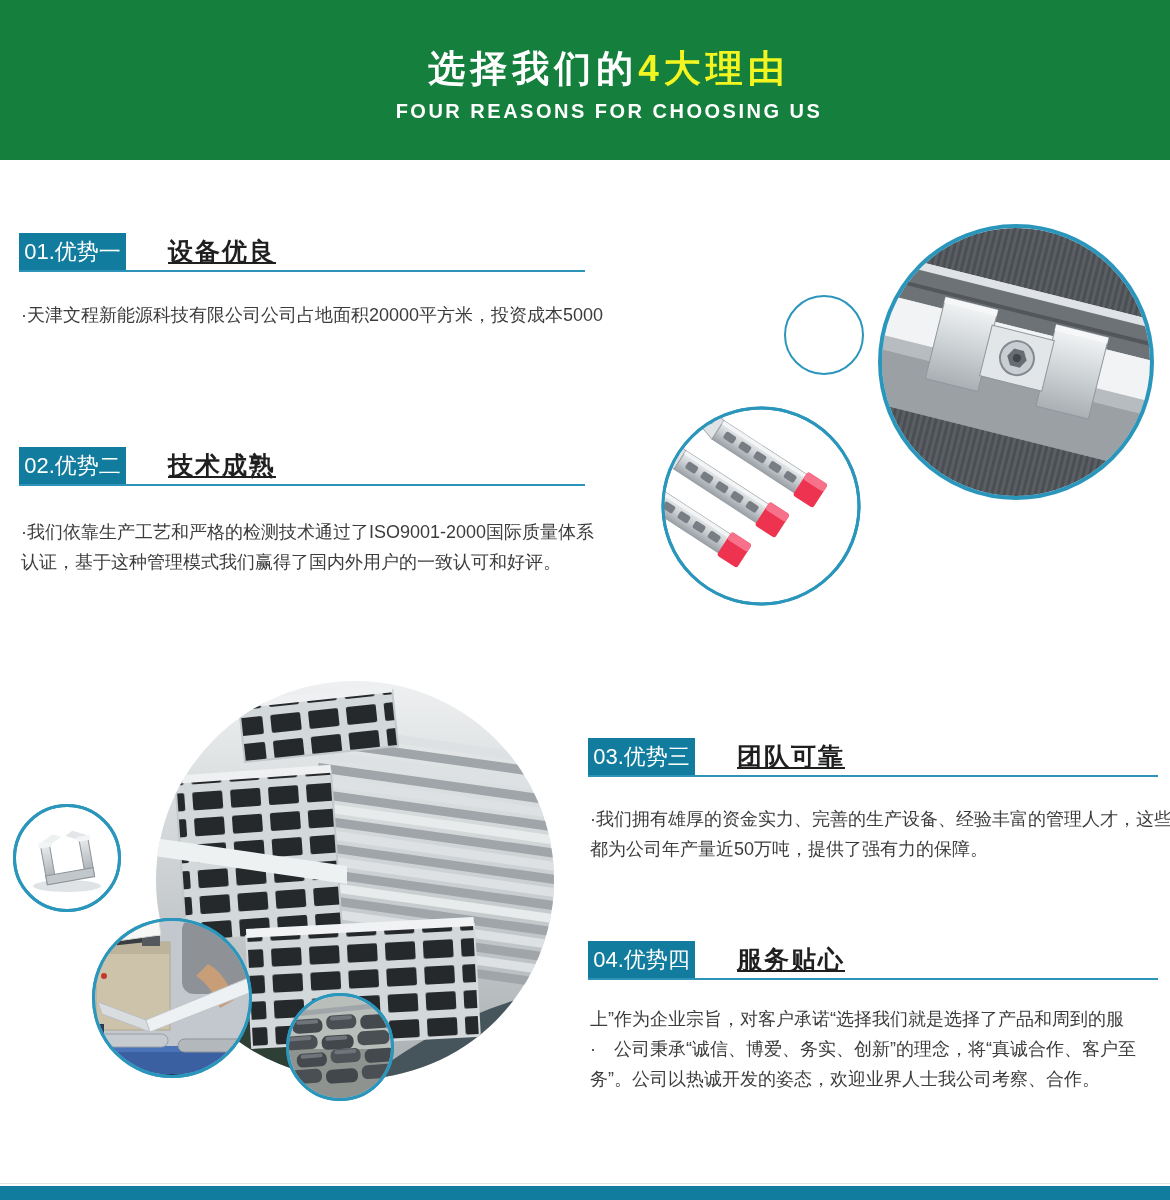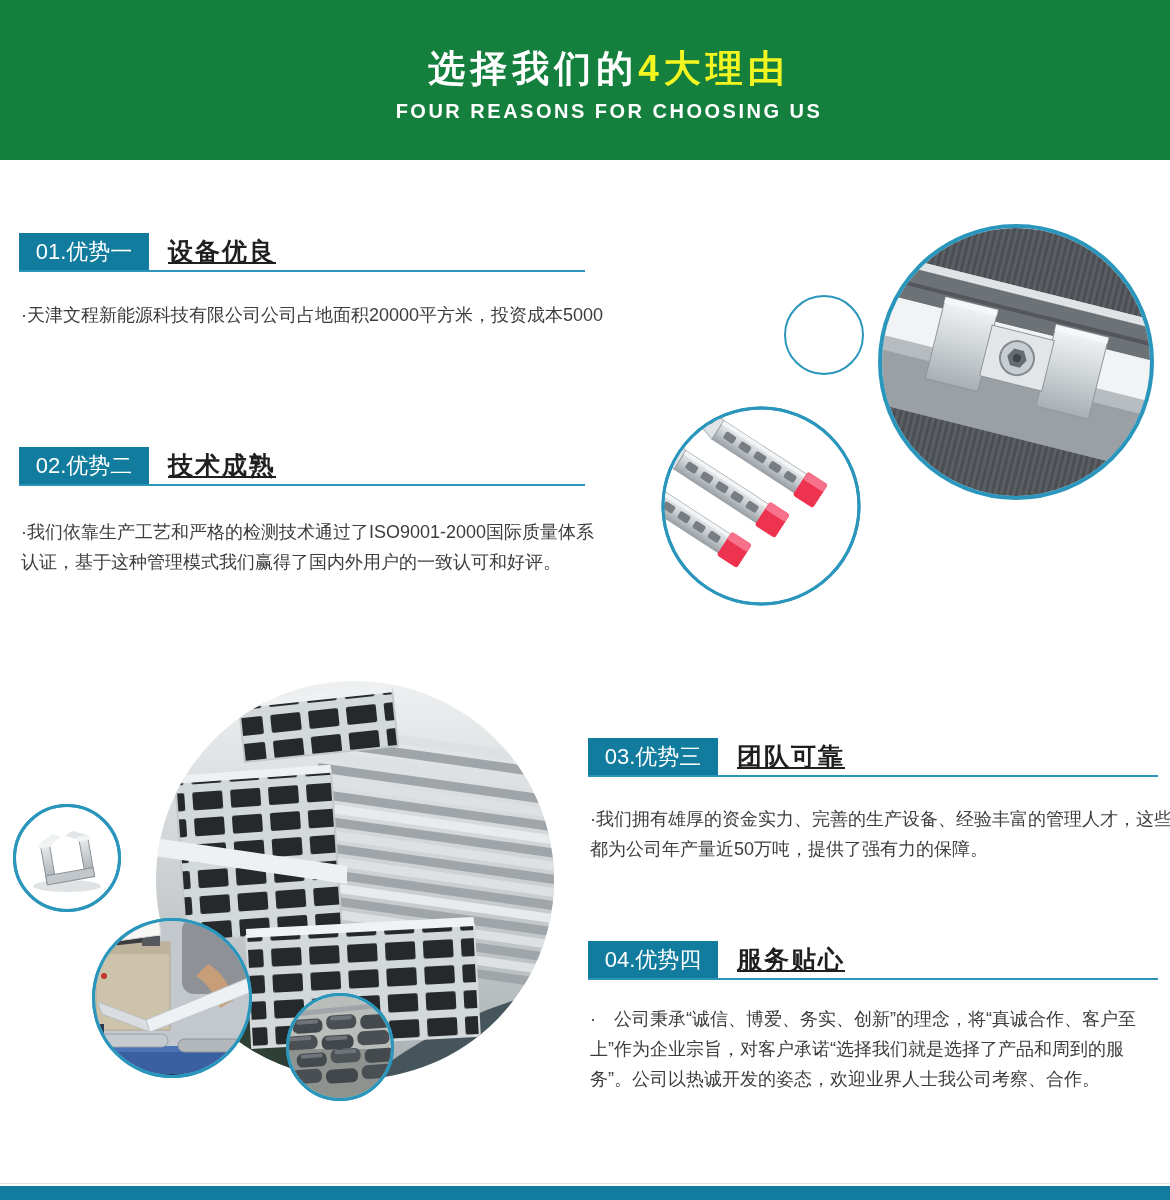--- a/index.html
+++ b/index.html
@@ -13,21 +13,21 @@
   .hero-title{margin-top:46px;font-size:37px;font-weight:bold;letter-spacing:5px;color:#ffffff;line-height:46px;}
   .hero-title .hl{color:#f2f520;}
   .hero-sub{margin-top:8px;font-size:20px;font-weight:bold;letter-spacing:2.5px;color:#ffffff;}
   
   .sec{position:absolute;}
   .sec-1{left:19px;top:233px;width:575px;}
   .sec-2{left:19px;top:447px;width:575px;}
   .sec-3{left:588px;top:738px;width:575px;}
   .sec-4{left:588px;top:941px;width:575px;}
   .badge{
-    position:absolute;left:0;top:0;width:130px;height:37px;background:#117c9e;
+    position:absolute;left:0;top:0;width:107px;height:37px;background:#117c9e;
     color:#ffffff;font-size:22px;line-height:37px;text-align:center;
   }
   .sec-title{
     position:absolute;left:149px;top:0;height:37px;line-height:37px;margin:0;
     font-size:25px;font-weight:bold;color:#1f1f1f;letter-spacing:2px;white-space:nowrap;text-decoration:underline;
   }
   .rule{position:absolute;left:0;top:37px;height:2px;background:#2e93b8;}
   .sec-1 .rule,.sec-2 .rule{width:566px;}
   .sec-3 .rule,.sec-4 .rule{width:570px;}
   .body{position:absolute;left:2px;margin:0;}
@@ -313,22 +313,22 @@
       <span class="ln">·我们拥有雄厚的资金实力、完善的生产设备、经验丰富的管理人才，这些</span>
       <span class="ln">都为公司年产量近50万吨，提供了强有力的保障。</span>
     </div>
   </div>
 
   <div class="sec sec-4">
     <div class="badge">04.优势四</div>
     <h2 class="sec-title">服务贴心</h2>
     <div class="rule"></div>
     <div class="body">
+      <span class="ln">上”作为企业宗旨，对客户承诺“选择我们就是选择了产品和周到的服</span>
       <span class="ln">·　公司秉承“诚信、博爱、务实、创新”的理念，将“真诚合作、客户至</span>
-      <span class="ln">上”作为企业宗旨，对客户承诺“选择我们就是选择了产品和周到的服</span>
       <span class="ln">务”。公司以热诚开发的姿态，欢迎业界人士我公司考察、合作。</span>
     </div>
   </div>
 
   <div class="foot-line"></div>
   <div class="foot"></div>
 
 </div>
 
 </body></html>

